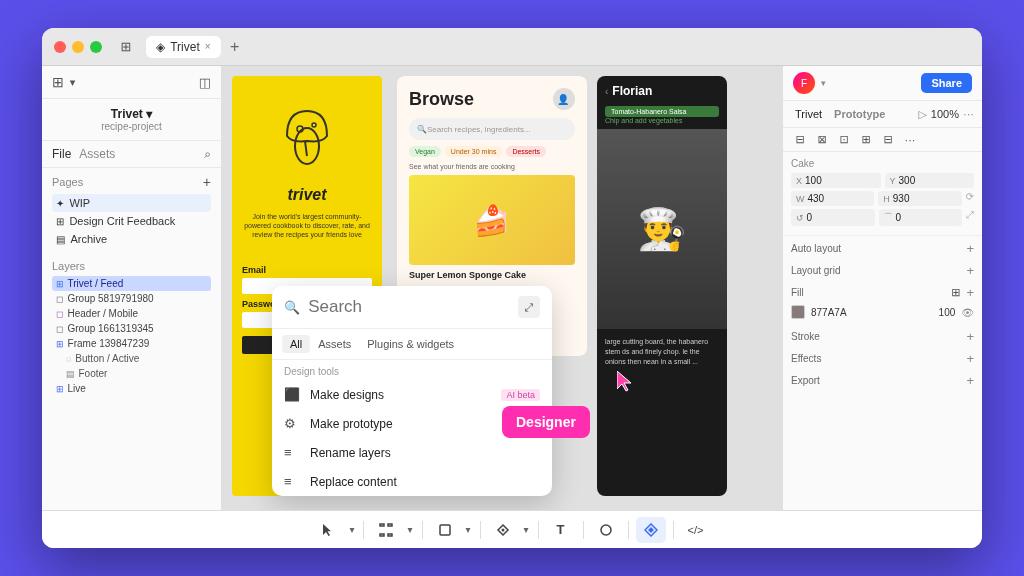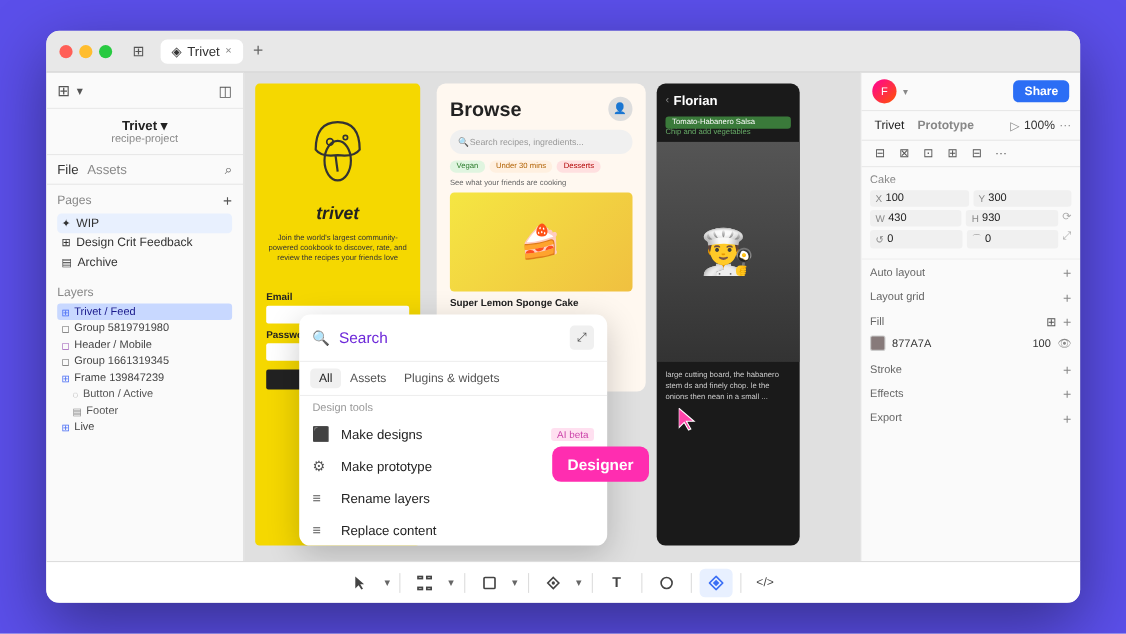--- a/index.html
+++ b/index.html
@@ -268,21 +268,21 @@
       border-radius: 10px;
       box-shadow: 0 8px 30px rgba(0,0,0,0.2);
       overflow: hidden;
       z-index: 10;
     }
     .search-bar {
       display: flex; align-items: center; padding: 10px 12px; gap: 8px;
       border-bottom: 1px solid #eee;
     }
     .search-bar-icon { color: #888; font-size: 13px; }
-    .search-input-text { font-size: 14px; color: #6d28d9; flex: 1; }
+    .search-input-text { font-size: 17px; color: #737373; flex: 1; }
     .search-expand-btn {
       width: 22px; height: 22px; border-radius: 4px;
       background: #f0f0f0; display: flex; align-items: center;
       justify-content: center; font-size: 11px; color: #555; cursor: pointer;
     }
     .search-tabs {
       display: flex; gap: 0; padding: 6px 10px; border-bottom: 1px solid #eee;
     }
     .search-tab {
       padding: 3px 8px; font-size: 11px; border-radius: 4px; cursor: pointer;

